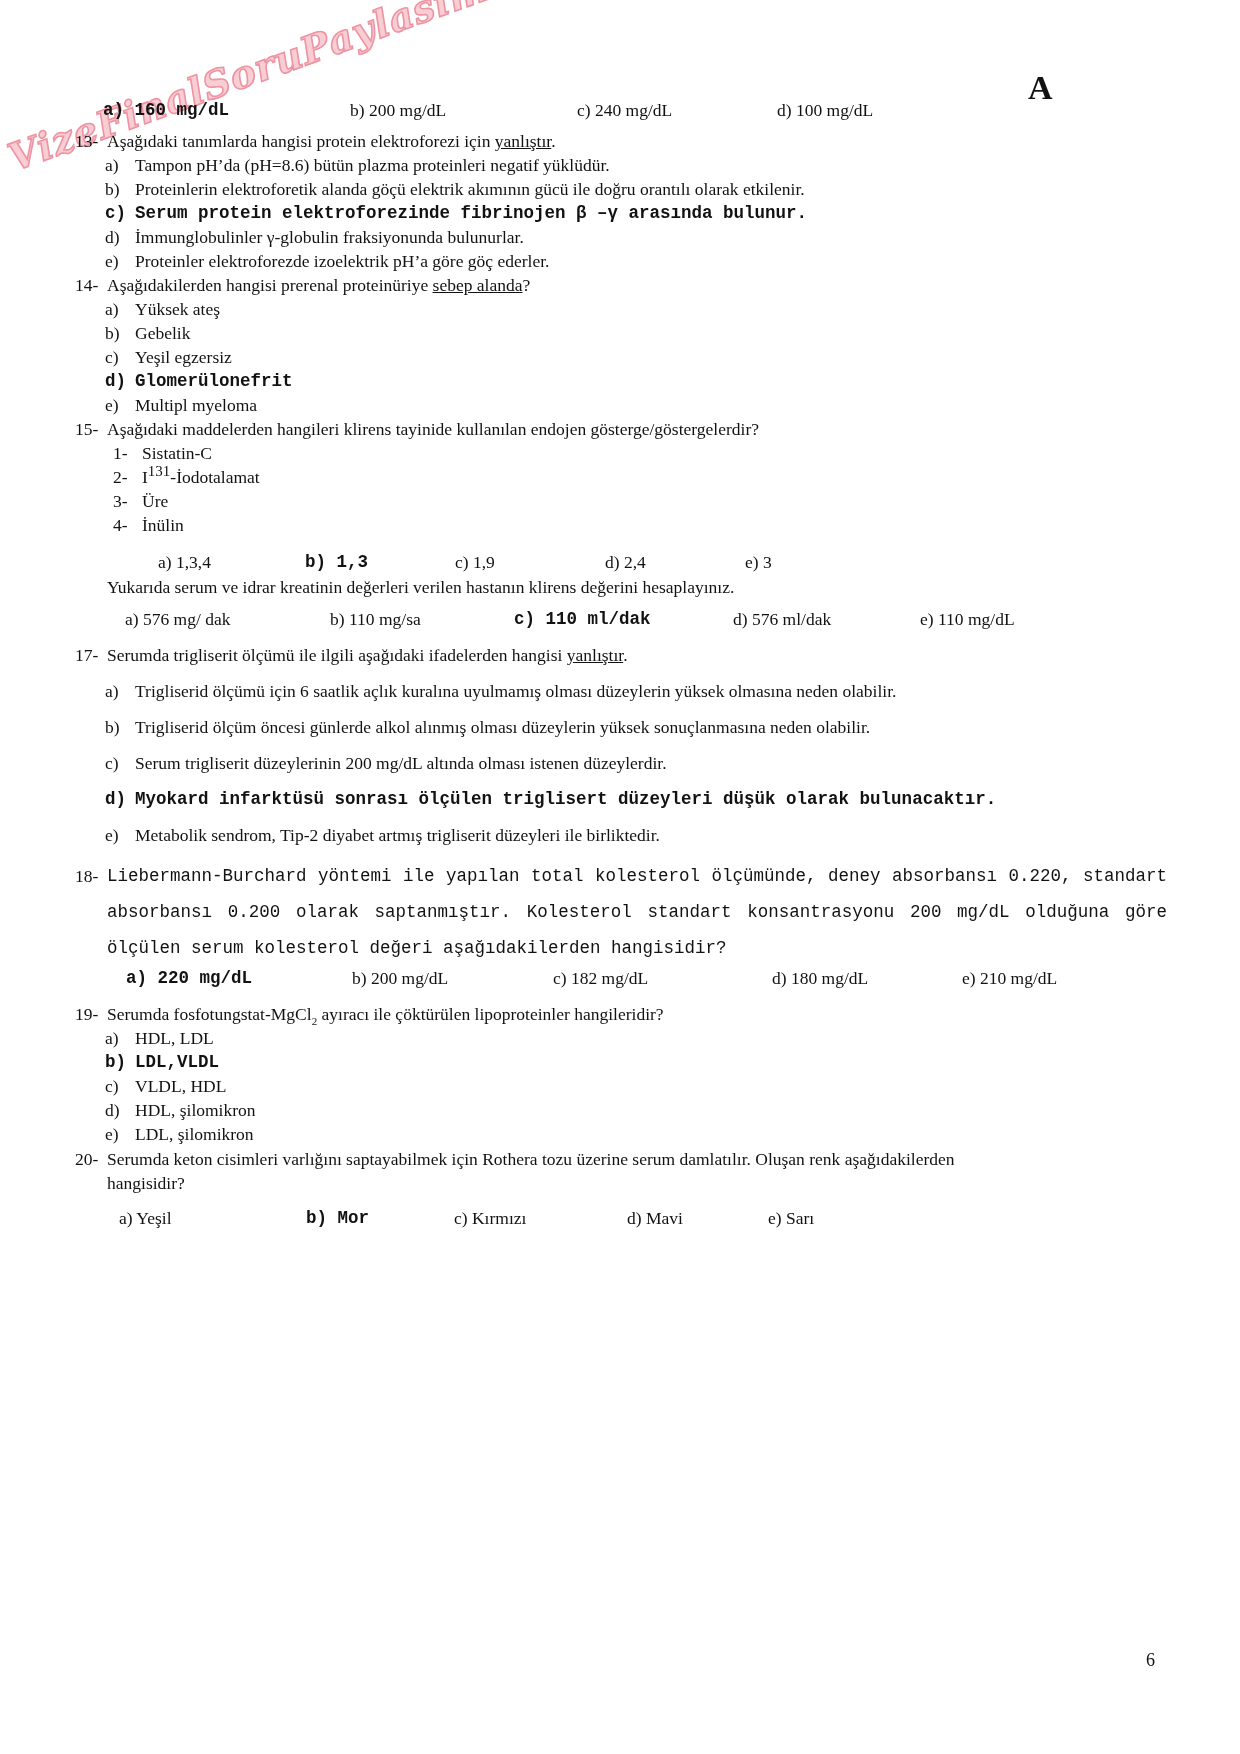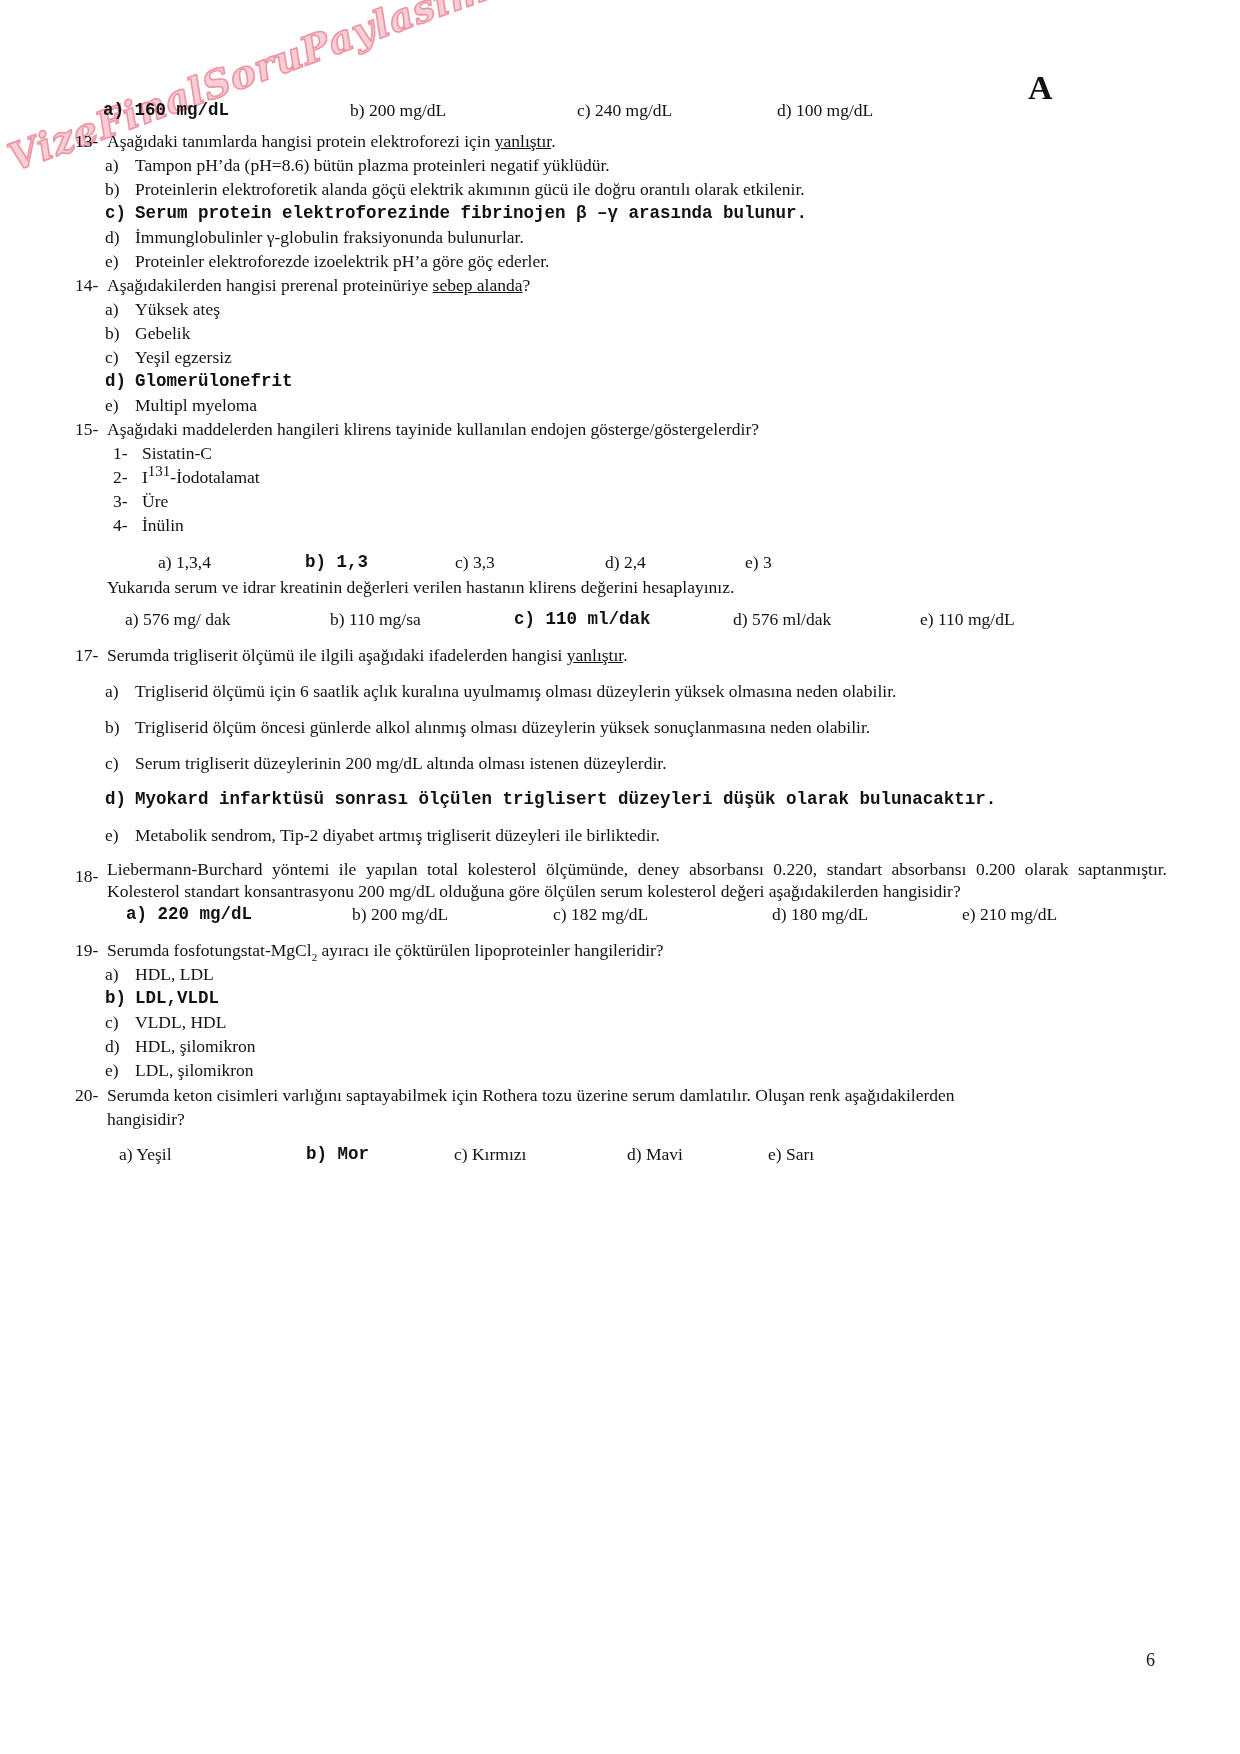--- a/index.html
+++ b/index.html
@@ -54,21 +54,21 @@
   .orow-q18 span:nth-child(3){left:478px} .orow-q18 span:nth-child(4){left:697px}
   .orow-q18 span:nth-child(5){left:887px}
   .orow-q20 span:nth-child(1){left:44px}  .orow-q20 span:nth-child(2){left:231px}
   .orow-q20 span:nth-child(3){left:379px} .orow-q20 span:nth-child(4){left:552px}
   .orow-q20 span:nth-child(5){left:693px}
 
   .mt6{margin-top:6px} .mt7{margin-top:7px} .mt8{margin-top:8px}
   .mt11{margin-top:11px} .mt12{margin-top:12px} .mt13{margin-top:13px} .mt1{margin-top:1px}
   .sp17 .litem { margin-top:12px; }
   .pre { white-space:pre-wrap; }
-  .q18text { margin-left:32px; width:940px; text-align:justify; line-height:22px; }
+  .q18text { margin-left:32px; width:940px; text-align:justify; line-height:36px;font-family:Liberation Mono, monospace; }
   .indent2 { margin-left:32px; }
   .q20text { max-width:915px; }
 </style>
 </head>
 <body>
 
 <div class="page">
   <div class="watermark">VizeFinalSoruPaylasimi.com</div>
   <div class="version-letter">A</div>
 
@@ -160,21 +160,21 @@
             <span>Üre</span>
           </div>
         <div class="nitem">
             <span class="nnum">4-</span>
             <span>İnülin</span>
           </div>
       </div>
       <div class="orow orow-q15 mt13">
         <span>a) 1,3,4</span>
         <span class="b">b) 1,3</span>
-        <span>c) 3,3</span>
+        <span>c) 1,9</span>
         <span>d) 2,4</span>
         <span>e) 3</span>
       </div>
     </div>
 
     <div class="q mt1">
       <div class="indent2">Yukarıda serum ve idrar kreatinin değerleri verilen hastanın klirens değerini hesaplayınız.</div>
       <div class="orow orow-q16 mt8">
         <span>a) 576 mg/ dak</span>
         <span>b) 110 mg/sa</span>

